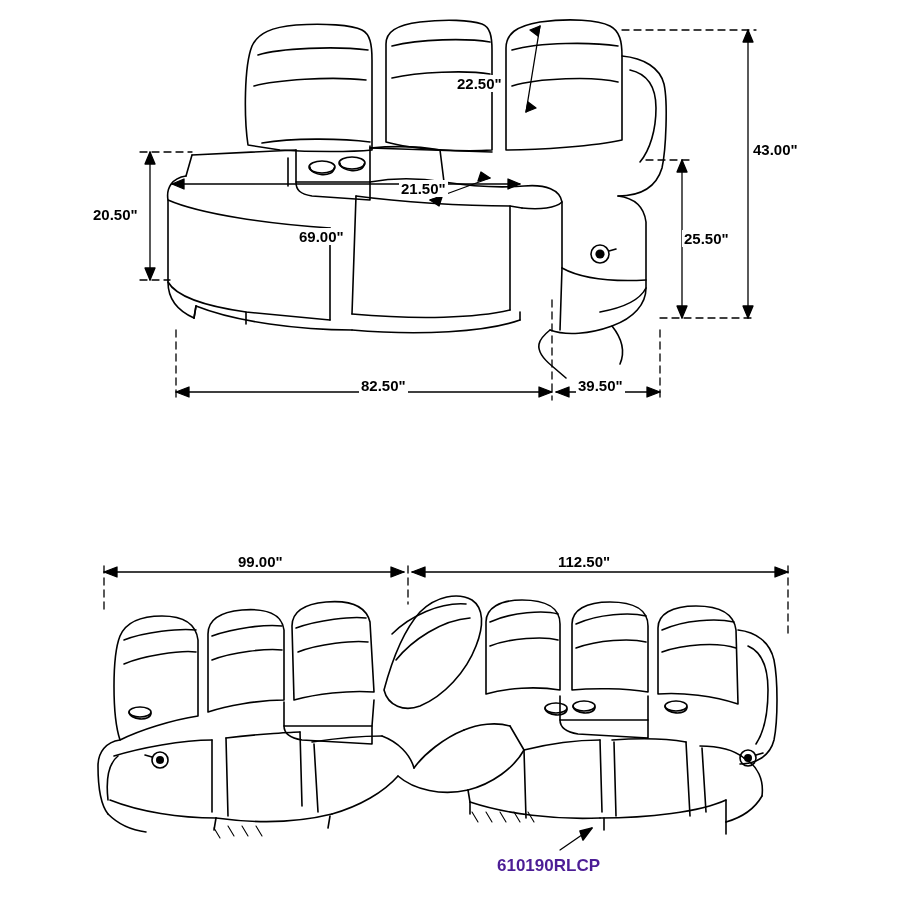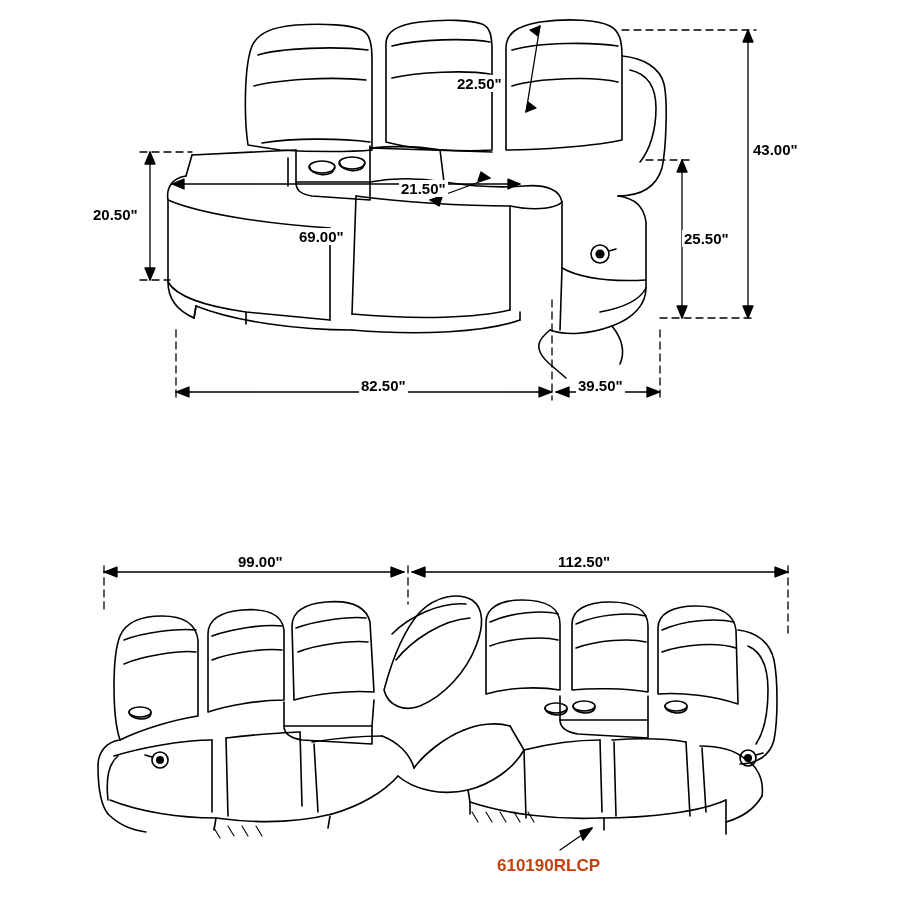--- a/index.html
+++ b/index.html
@@ -34,21 +34,21 @@
     background: #ffffff;
     padding: 0 2px;
     white-space: nowrap;
     line-height: 17px;
   }
   .model-label {
     position: absolute;
     font-family: "Liberation Sans", sans-serif;
     font-weight: bold;
     font-size: 17px;
-    color: #c2410c;
+    color: #4c1d95;
     white-space: nowrap;
   }
 </style>
 </head>
 <body>
 
 <div id="sheet">
 
   <svg class="drawing" viewBox="0 0 900 900">
     <g fill="none" stroke="#000000" stroke-width="1.6" stroke-linejoin="round" stroke-linecap="round">

